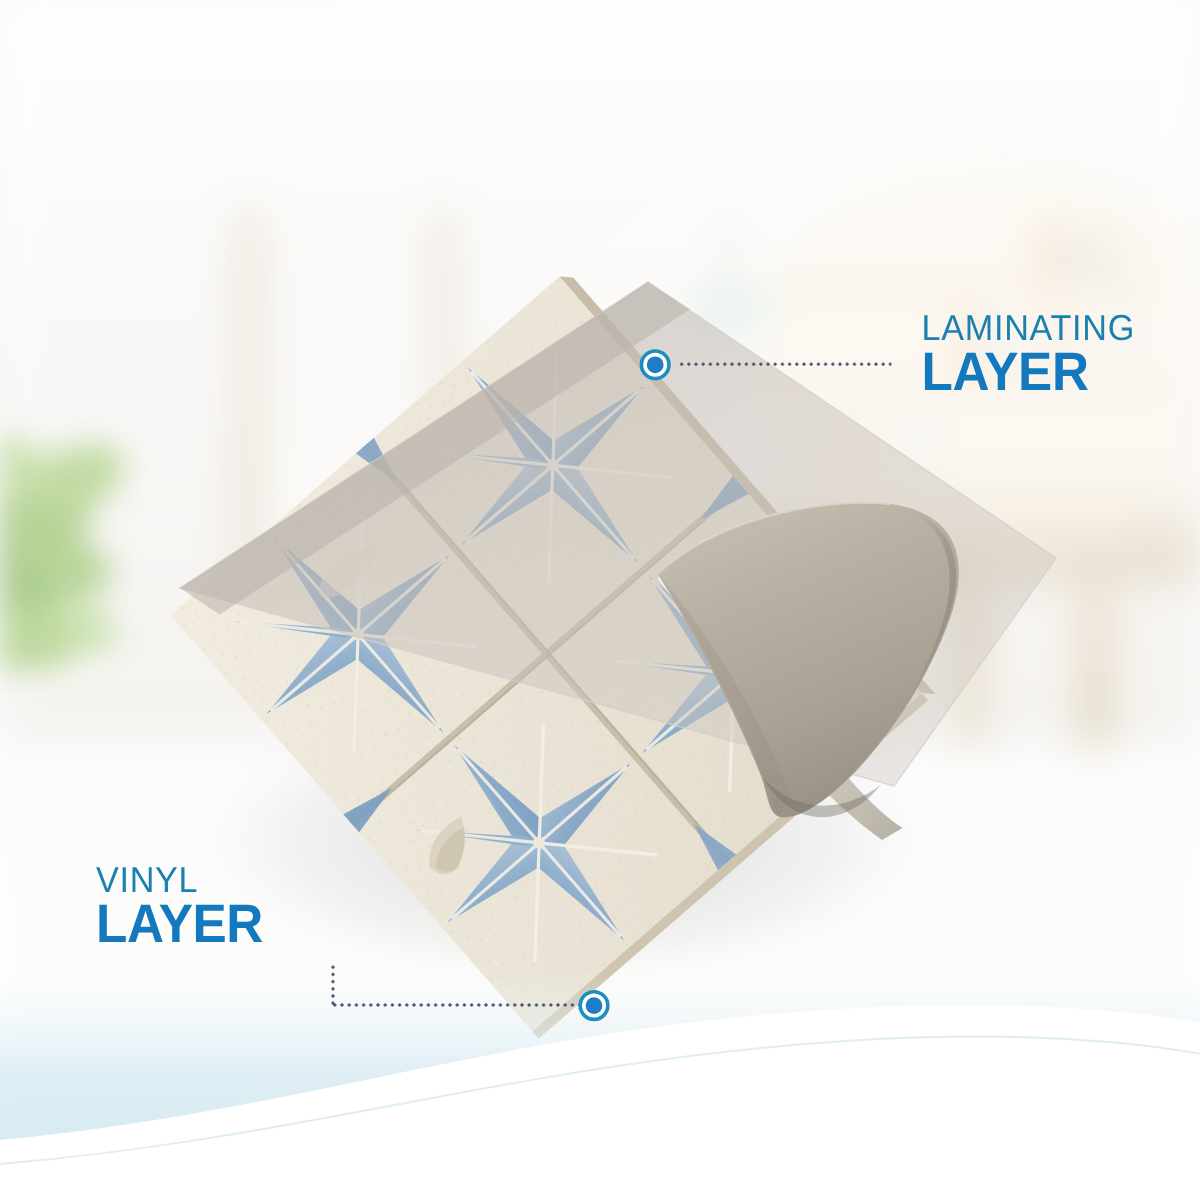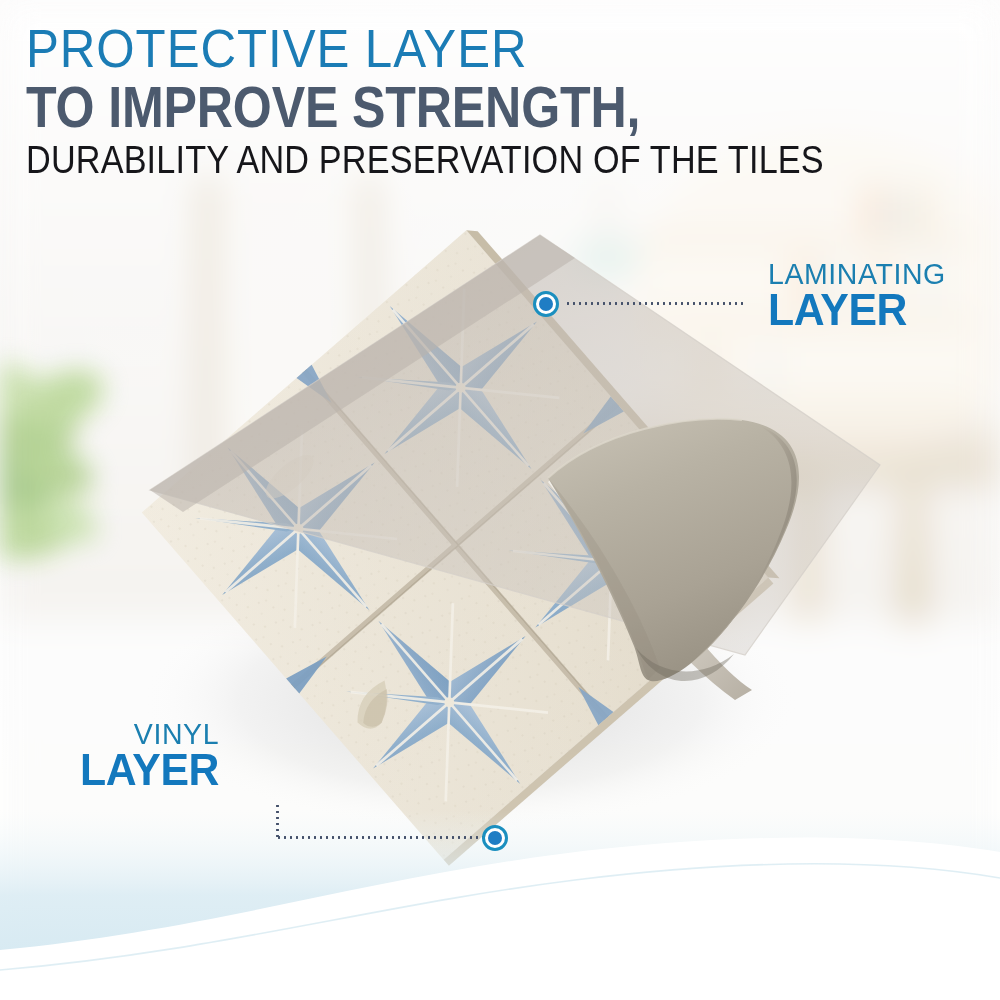--- a/index.html
+++ b/index.html
@@ -36,21 +36,21 @@
     white-space:nowrap;margin-top:2px;
   }
   .hl3{
     font-size:38px;line-height:40px;letter-spacing:.2px;
     color:#16161a;font-weight:400;
     transform:scaleX(.90);transform-origin:left center;
     white-space:nowrap;margin-top:4px;
   }
 
   
-  .callout{position:absolute;text-align:right;}
+  .callout{position:absolute;}
   .co-small{
     font-size:30px;line-height:31px;font-weight:300;color:#1b7fb0;
     letter-spacing:.6px;transform:scaleX(.95);transform-origin:left center;
     white-space:nowrap;
   }
   .co-big{
     font-size:45px;line-height:45px;font-weight:bold;color:#1378bd;
     letter-spacing:-0.4px;transform:scaleX(.95);transform-origin:left center;
     white-space:nowrap;margin-top:-2px;
   }
@@ -335,25 +335,20 @@
         <stop offset="45%" stop-color="#d9ebf3" stop-opacity=".85"></stop>
         <stop offset="100%" stop-color="#cfe6f0" stop-opacity=".95"></stop>
       </linearGradient>
     </defs>
     <rect x="0" y="0" width="1000" height="190" fill="url(#wg)"></rect>
     <path d="M0,140 C210,120 360,70 560,44 C740,21 890,24 1000,42 L1000,190 L0,190 Z" fill="#ffffff"></path>
     <path d="M0,152 C210,133 370,84 570,58 C748,35 892,38 1000,56" fill="none" stroke="#ffffff" stroke-width="3" opacity=".95"></path>
     <path d="M0,160 C215,142 375,95 575,70 C752,48 894,50 1000,68" fill="none" stroke="#dcecf3" stroke-width="1.6" opacity=".9"></path>
   </svg>
 
-  <div class="headline">
-    <div class="hl1">PROTECTIVE LAYER</div>
-    <div class="hl2">TO IMPROVE STRENGTH,</div>
-    <div class="hl3">DURABILITY AND PRESERVATION OF THE TILES</div>
-  </div>
 
   <div class="callout" id="callout-laminating">
     <div class="co-small">LAMINATING</div>
     <div class="co-big">LAYER</div>
   </div>
   <div class="leader leader-h" id="leader-laminating"></div>
   <div class="marker" id="marker-laminating">
     <div class="ring"></div>
     <div class="dot"></div>
   </div>

